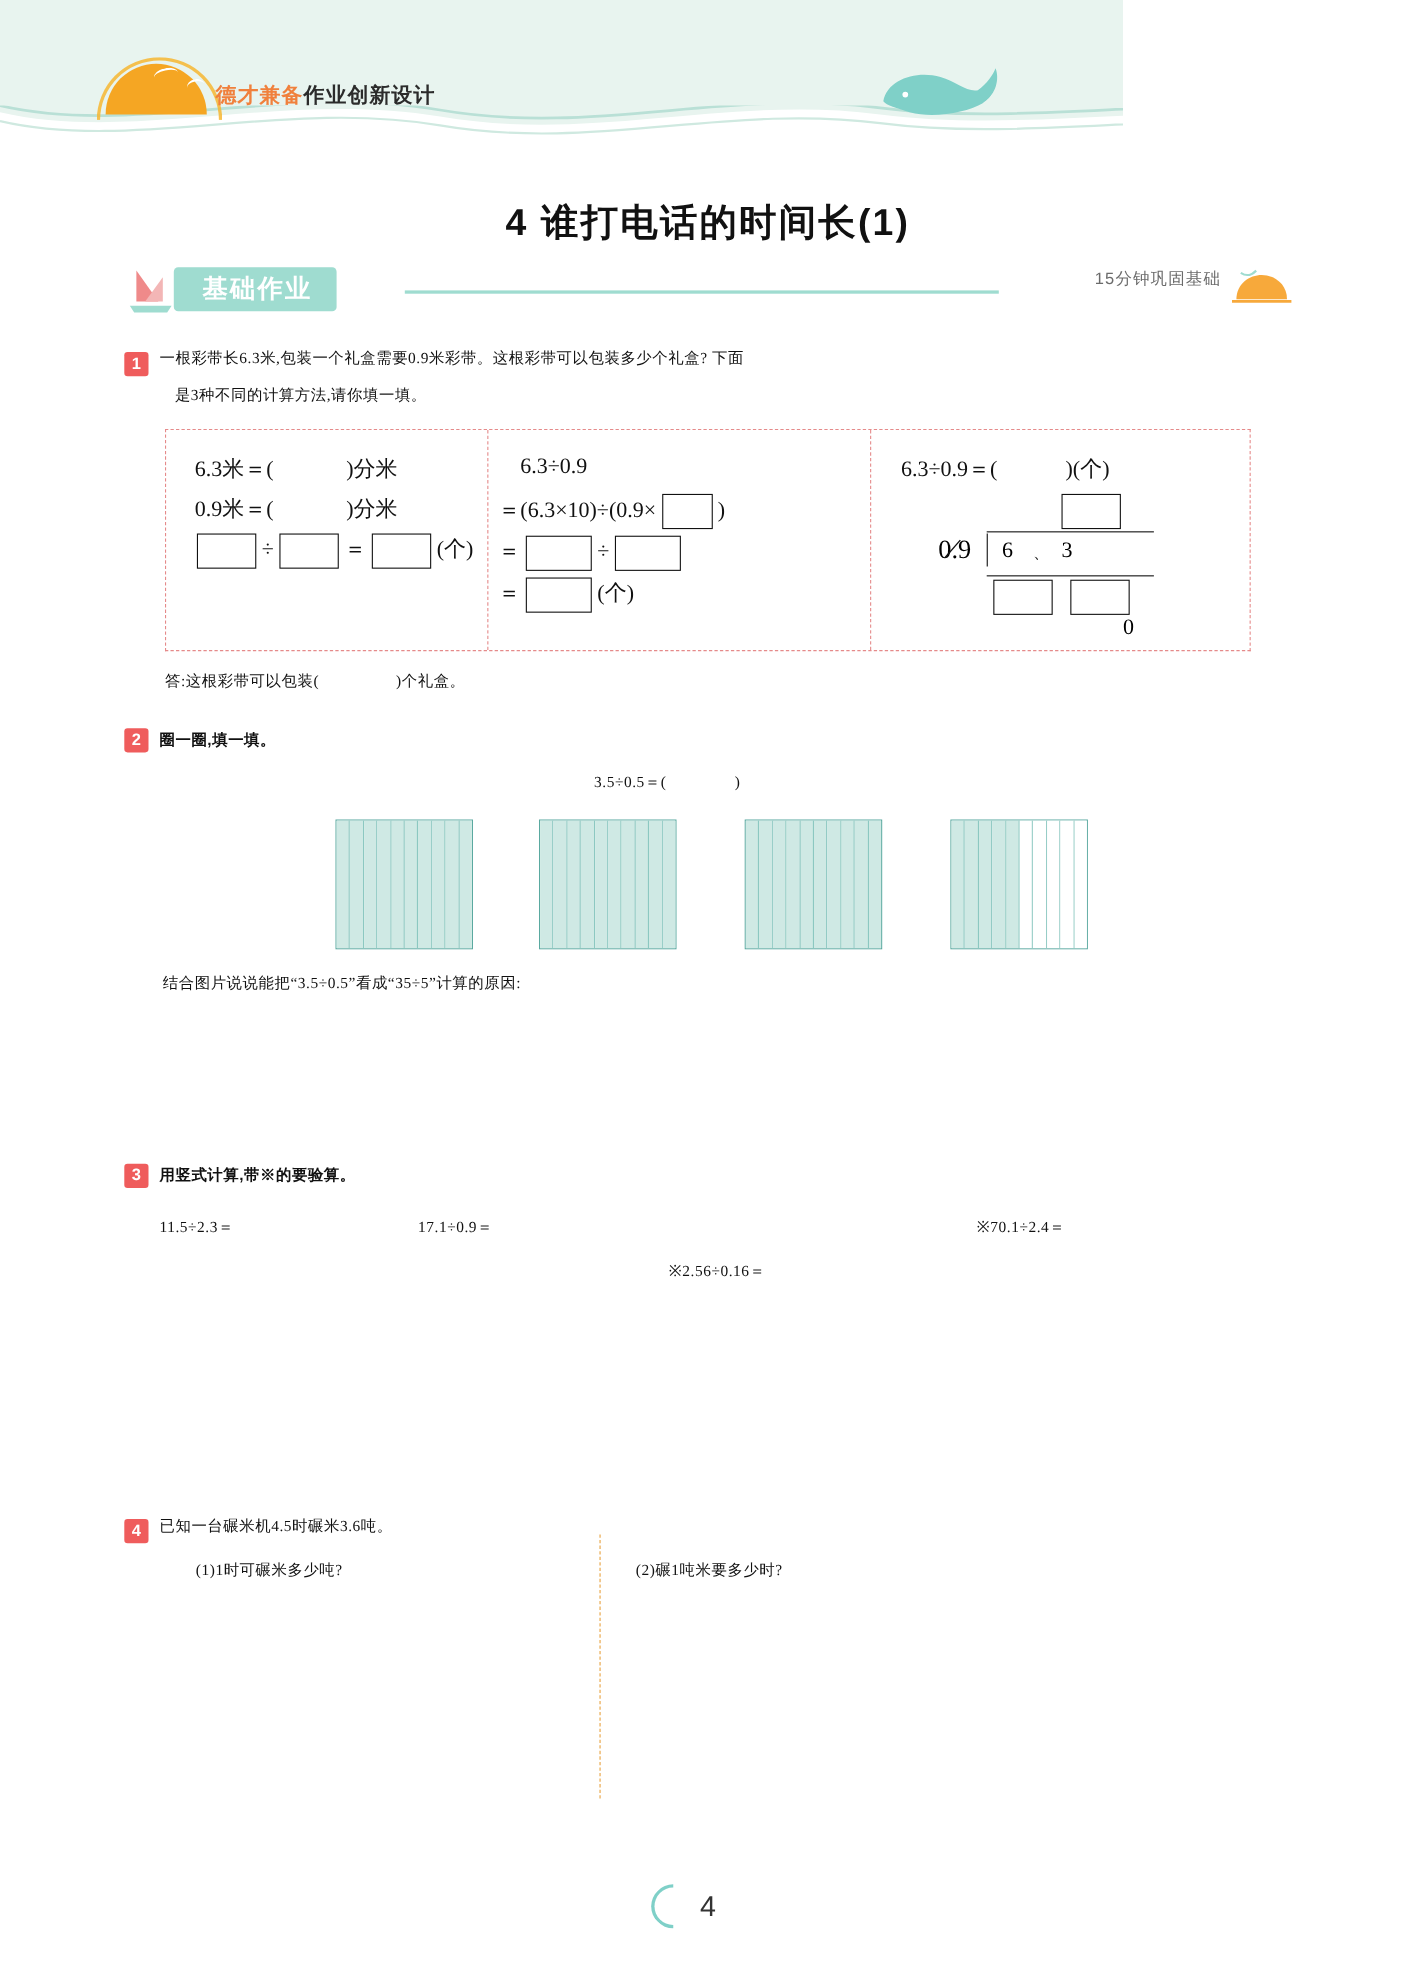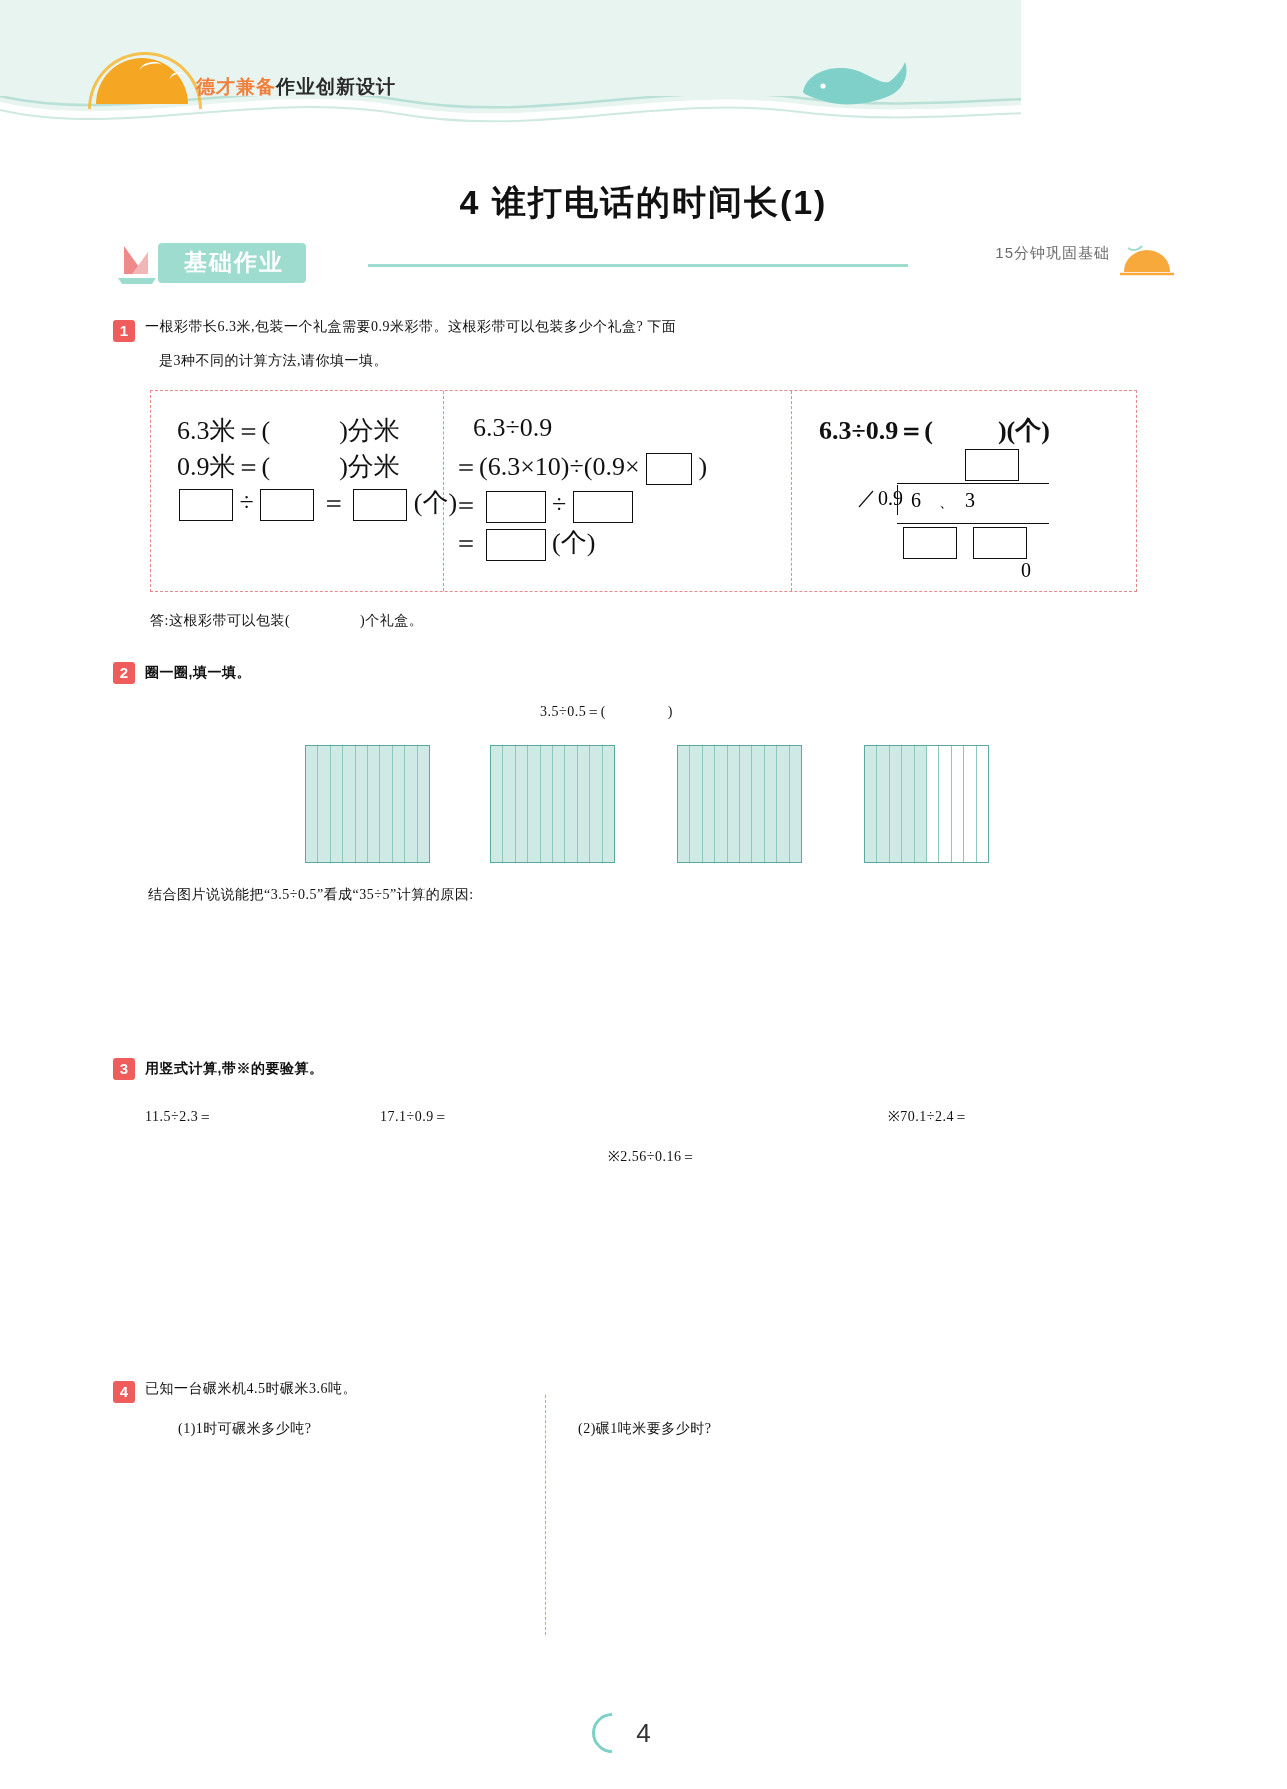--- a/index.html
+++ b/index.html
@@ -136,21 +136,21 @@
   }
   .blank-box {
     display:inline-block;
     width:52px; height:30px;
     border:1.3px solid #111;
     vertical-align:middle;
   }
   .blank-box.sm { width:44px; }
   .blank-box.lg { width:58px; }
 
-  .line { position:absolute; white-space:nowrap; font-size:26px; color:#111; }
+  .line { position:absolute; white-space:nowrap; font-size:20px; color:#111; }
   .divbar {
     position:absolute;
     border-top:1.4px solid #111;
   }
   .divhook {
     position:absolute;
     border-left:1.4px solid #111;
   }
 
   
@@ -271,33 +271,33 @@
     <span class="blank-box lg"></span>
     <span>÷</span>
     <span class="blank-box lg"></span>
   </div>
   <div class="line" style="left:302px; top:134px;">
     <span>＝</span>
     <span class="blank-box lg"></span>
     <span>(个)</span>
   </div>
 
-  <div class="line" style="left:668px; top:22px;font-weight:bold;">
+  <div class="line" style="left:668px; top:22px;">
     <span>6.3÷0.9＝(</span>
     <span style="display:inline-block;width:52px;"></span>
     <span>)(个)</span>
   </div>
 
   <div style="position:absolute; left:702px; top:58px; width:240px; height:130px;">
 
     <div style="position:absolute; left:112px; top:0;">
       <span class="blank-box"></span>
     </div>
 
-    <div style="position:absolute; left:0px; top:38px; font-size:20px;margin-left:25px;">0.9</div>
+    <div style="position:absolute; left:0px; top:38px; font-size:24px;">0.9</div>
 
     <div class="divhook" style="left:44px; top:36px; height:30px;"></div>
     <div class="divbar" style="left:44px; top:34px; width:152px;"></div>
 
     <div style="position:absolute; left:58px; top:40px; font-size:20px;">6</div>
     <div style="position:absolute; left:86px; top:44px; font-size:15px; color:#111;">、</div>
     <div style="position:absolute; left:112px; top:40px; font-size:20px;">3</div>
 
     <div style="position:absolute; left:4px; top:38px; width:26px; height:22px;">
       <svg width="30" height="24" viewBox="0 0 30 24">

